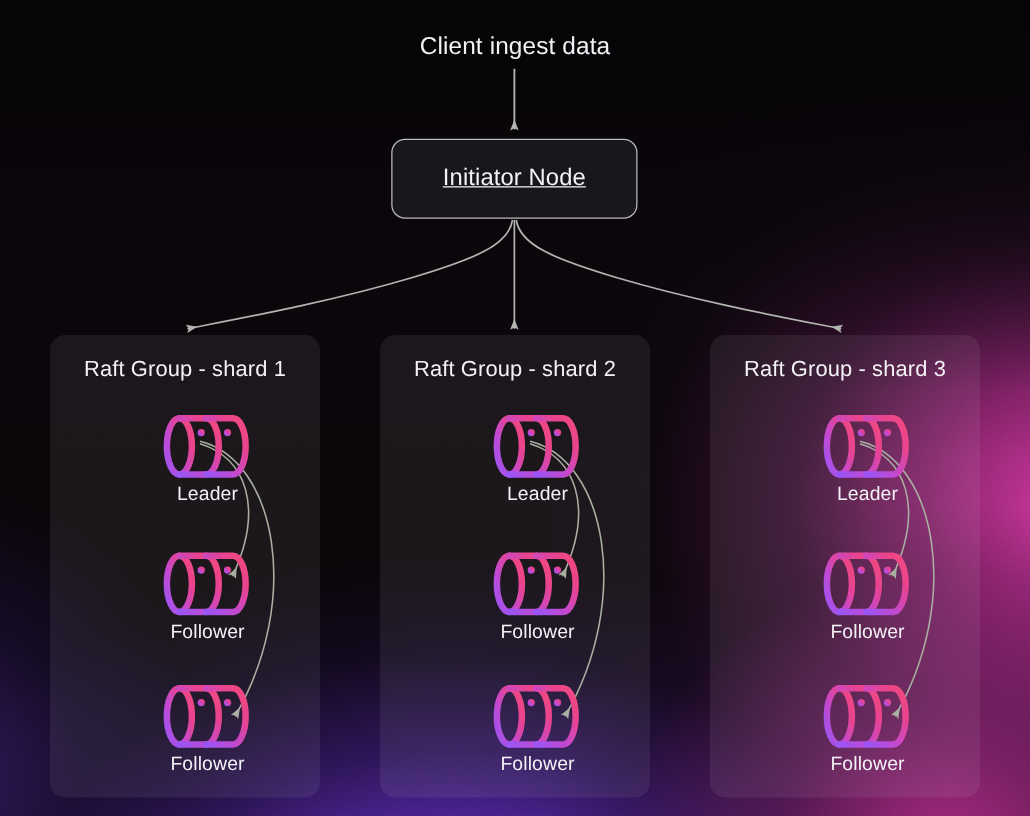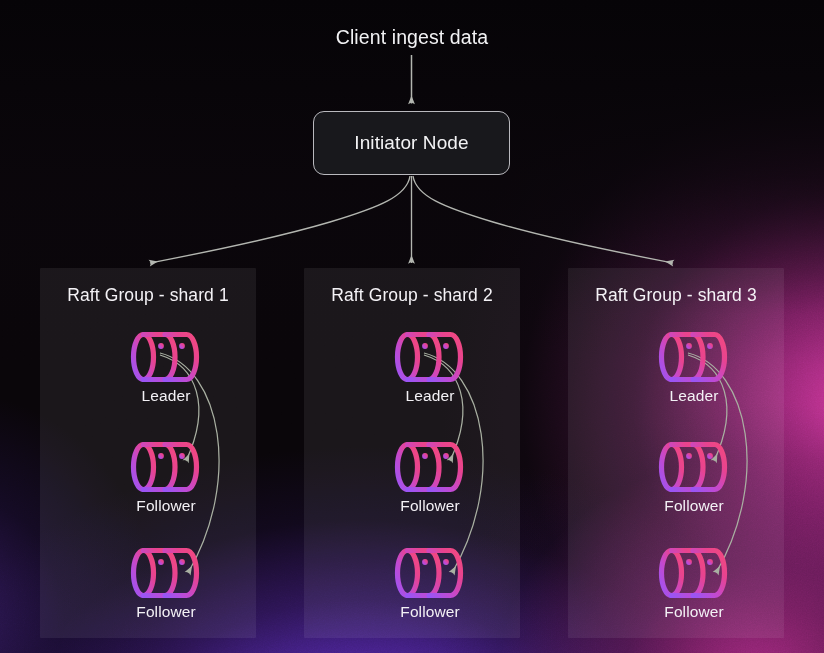--- a/index.html
+++ b/index.html
@@ -102,28 +102,29 @@
     background: #18181c;
     display: flex;
     align-items: center;
     justify-content: center;
     box-sizing: border-box;
   }
   .initiator span {
     color: #f3f3f5;
     font-size: 19px;
     letter-spacing: 0.1px;
+    text-decoration: underline;
   }
 
   
   .group {
     position: absolute;
     top: 268px;
     height: 370px;
-    border-radius: 1px;
+    border-radius: 12px;
     box-sizing: border-box;
     background: rgba(255, 255, 255, 0.072);
   }
   .group-title {
     position: absolute;
     left: 0;
     right: 0;
     top: 17px;
     text-align: center;
     color: #f4f2f6;

